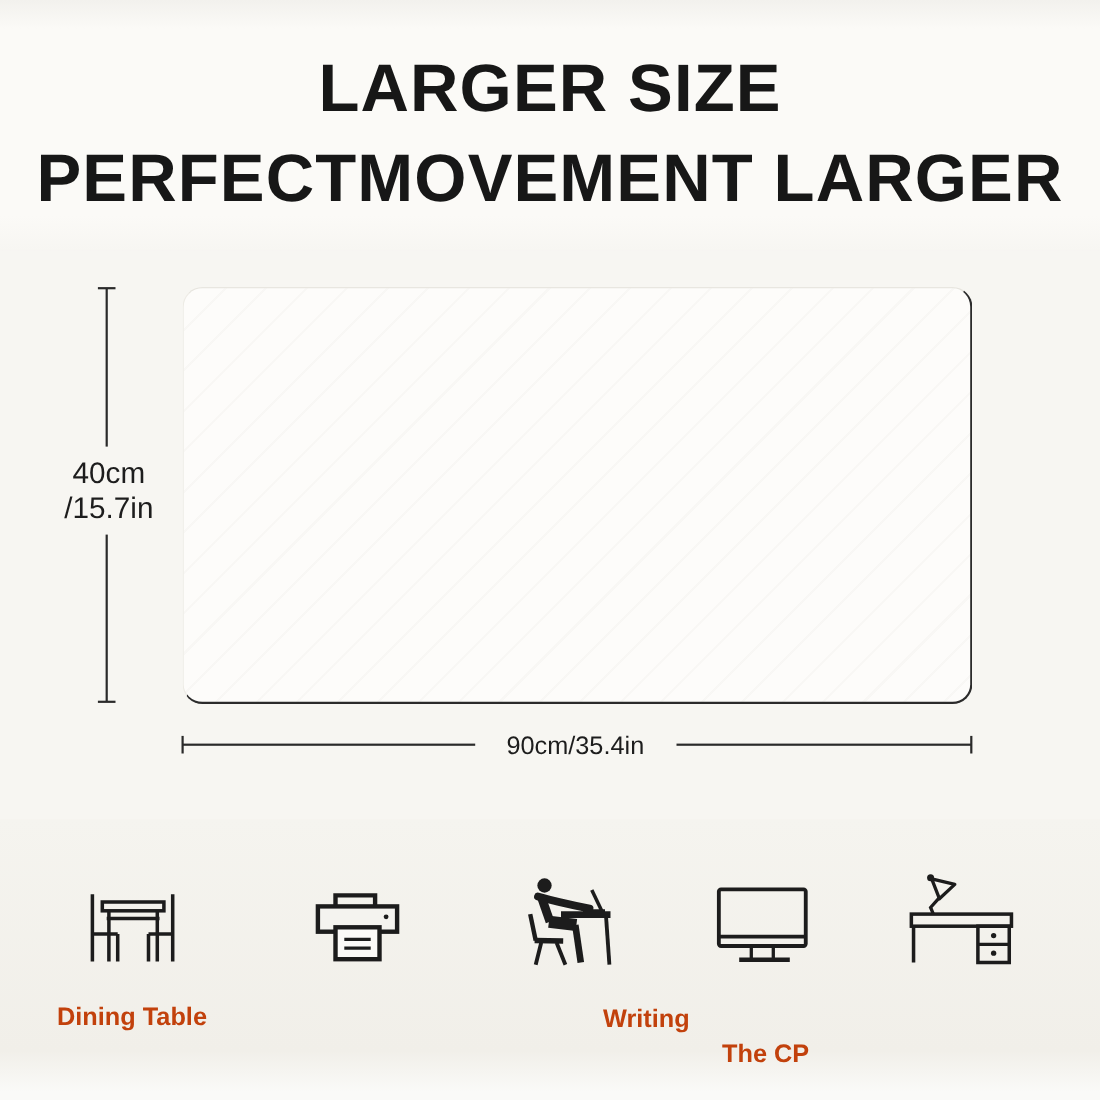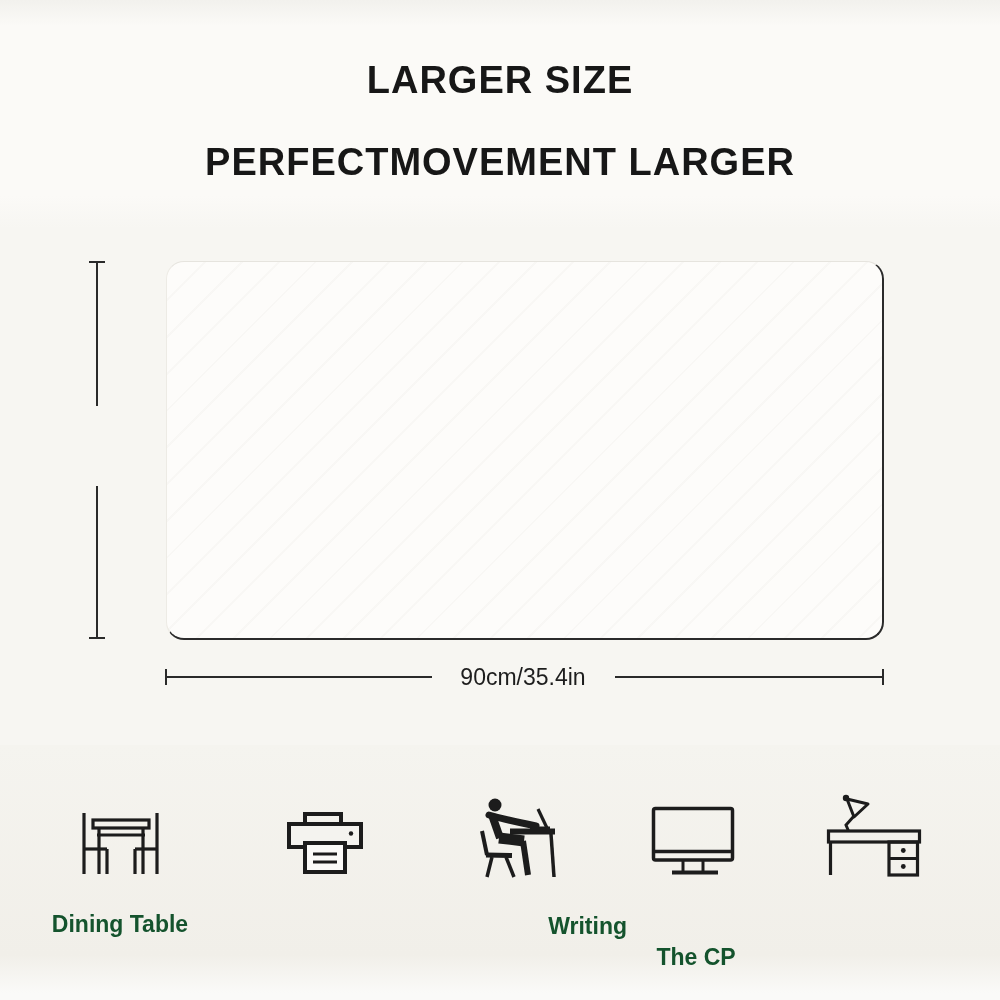--- a/index.html
+++ b/index.html
@@ -7,21 +7,21 @@
     position:relative;width:1000px;height:1000px;overflow:hidden;
     font-family:"Liberation Sans",sans-serif;color:#1d1d1d;
     background:#f6f5f1;
   }
   .band{position:absolute;left:0;width:1000px;}
   .band-top{top:0;height:228px;background:linear-gradient(#f2f1ed 0px,#fbfaf7 26px,#fbfaf7 196px,#f7f6f2 228px);}
   .band-mid{top:228px;height:517px;background:#f7f6f2;}
   .band-bottom{top:745px;height:255px;background:linear-gradient(#f5f4ef 0px,#f1efe9 210px,#fafaf8 248px);}
 
   .title{position:absolute;left:0;width:1000px;text-align:center;
-    font-weight:700;font-size:38px;line-height:50px;letter-spacing:1px;color:#171717;}
+    font-weight:700;font-size:61px;line-height:50px;letter-spacing:1px;color:#171717;}
   .title.l1{top:55px;}
   .title.l2{top:137px;}
 
   .mat{
     position:absolute;left:166px;top:261px;width:718px;height:379px;
     box-sizing:border-box;border-radius:18px;
     background:
       repeating-linear-gradient(135deg, rgba(190,186,176,0.07) 0 2px, rgba(0,0,0,0) 2px 26px),
       #fdfcfa;
     border-top:1px solid #e6e4de;
@@ -29,40 +29,44 @@
     border-right:2px solid #2b2b2b;
     border-bottom:2px solid #2b2b2b;
   }
 
   .dimline{position:absolute;background:#2a2a2a;}
   .dimtext{position:absolute;text-align:center;color:#1d1d1d;}
   .vdim-text{left:35px;top:414px;width:128px;font-size:27px;line-height:32px;}
   .hdim-text{left:433px;top:662px;width:180px;font-size:23px;line-height:30px;}
 
   .usecase-label{position:absolute;width:220px;text-align:center;
-    font-size:23px;font-weight:600;color:#14532d;white-space:nowrap;}
+    font-size:23px;font-weight:600;color:#c2410c;white-space:nowrap;}
   .icon{position:absolute;}
   .icon svg{display:block;}
 </style>
 </head>
 <body>
 
 <div class="stage">
 
   <div class="band band-top"></div>
   <div class="band band-mid"></div>
   <div class="band band-bottom"></div>
 
   <div class="title l1">LARGER SIZE</div>
   <div class="title l2">PERFECTMOVEMENT LARGER</div>
 
   <div class="mat"></div>
 
   <div class="dimline" style="left:89px;top:261px;width:16px;height:2px;"></div>
   <div class="dimline" style="left:96px;top:262px;width:2px;height:144px;"></div>
+  <div class="dimtext vdim-text">
+    <div>40cm</div>
+    <div>/15.7in</div>
+  </div>
   <div class="dimline" style="left:96px;top:486px;width:2px;height:152px;"></div>
   <div class="dimline" style="left:89px;top:637px;width:16px;height:2px;"></div>
 
   <div class="dimline" style="left:165px;top:669px;width:2px;height:16px;"></div>
   <div class="dimline" style="left:166px;top:676px;width:266px;height:2px;"></div>
   <div class="dimtext hdim-text">90cm/35.4in</div>
   <div class="dimline" style="left:615px;top:676px;width:268px;height:2px;"></div>
   <div class="dimline" style="left:882px;top:669px;width:2px;height:16px;"></div>
 
   <div class="icon" style="left:75px;top:810px;">

